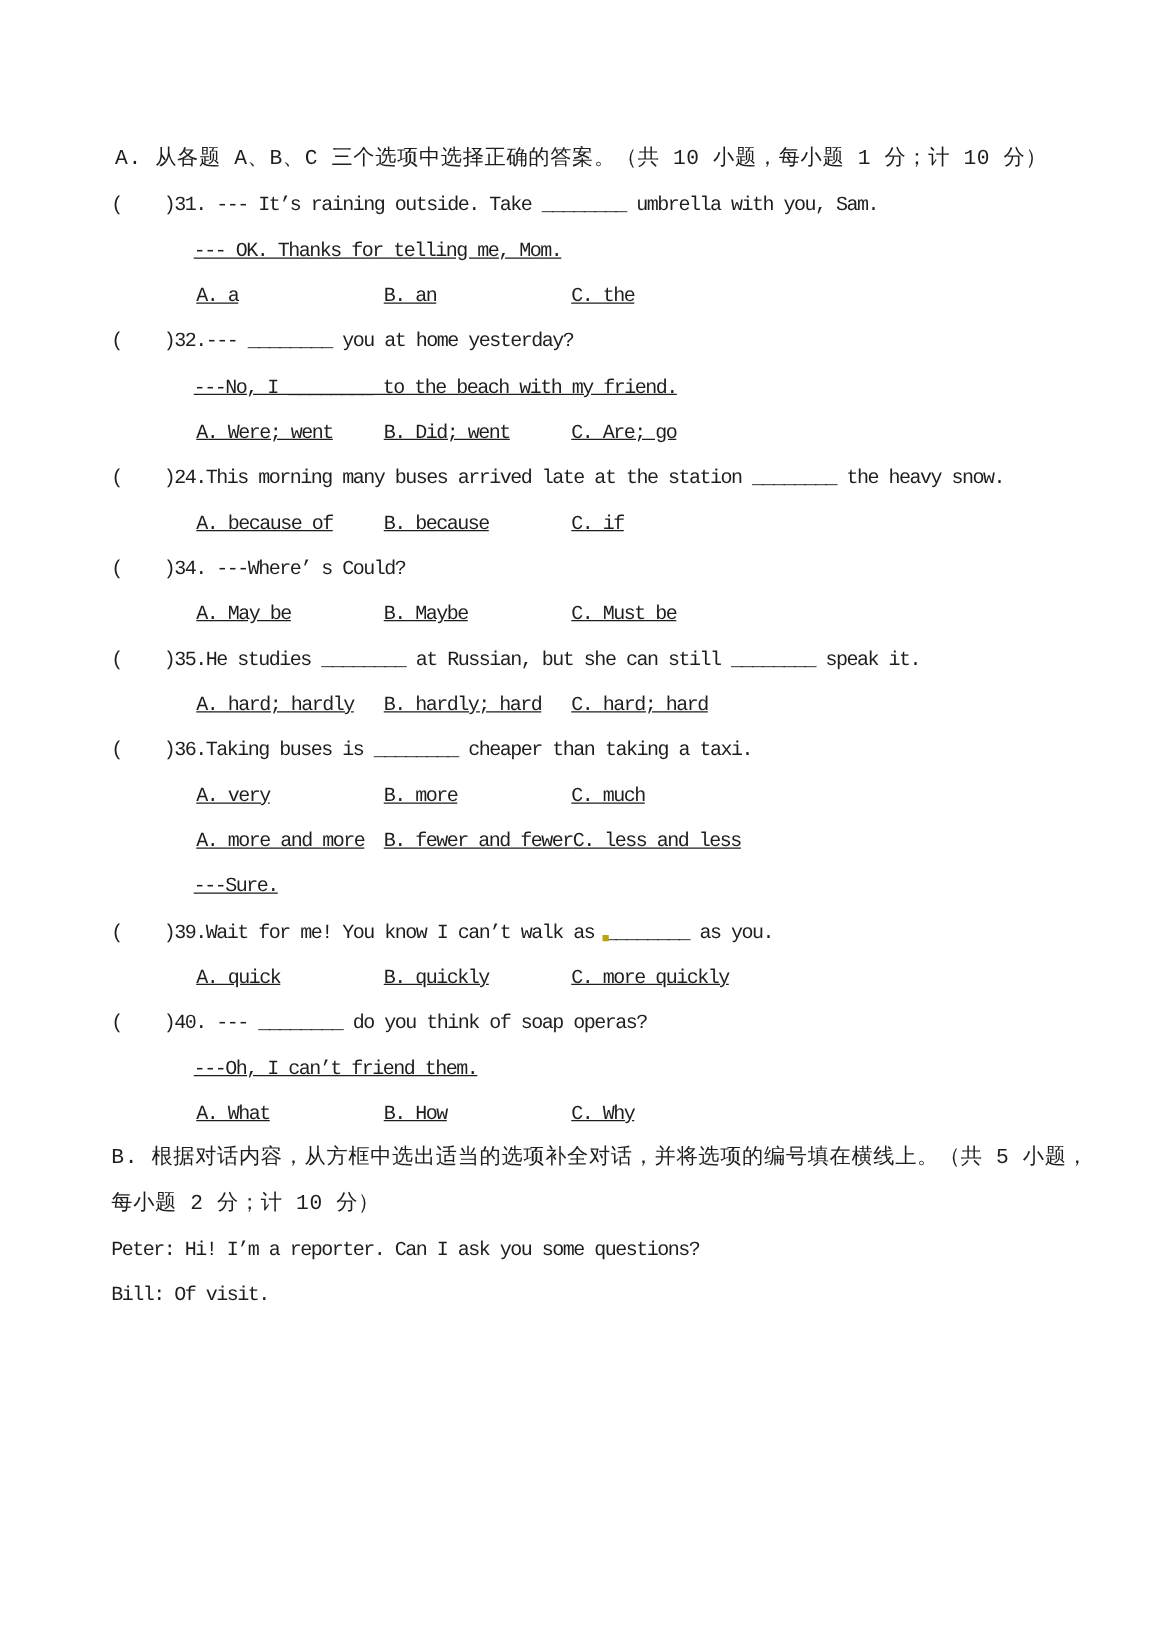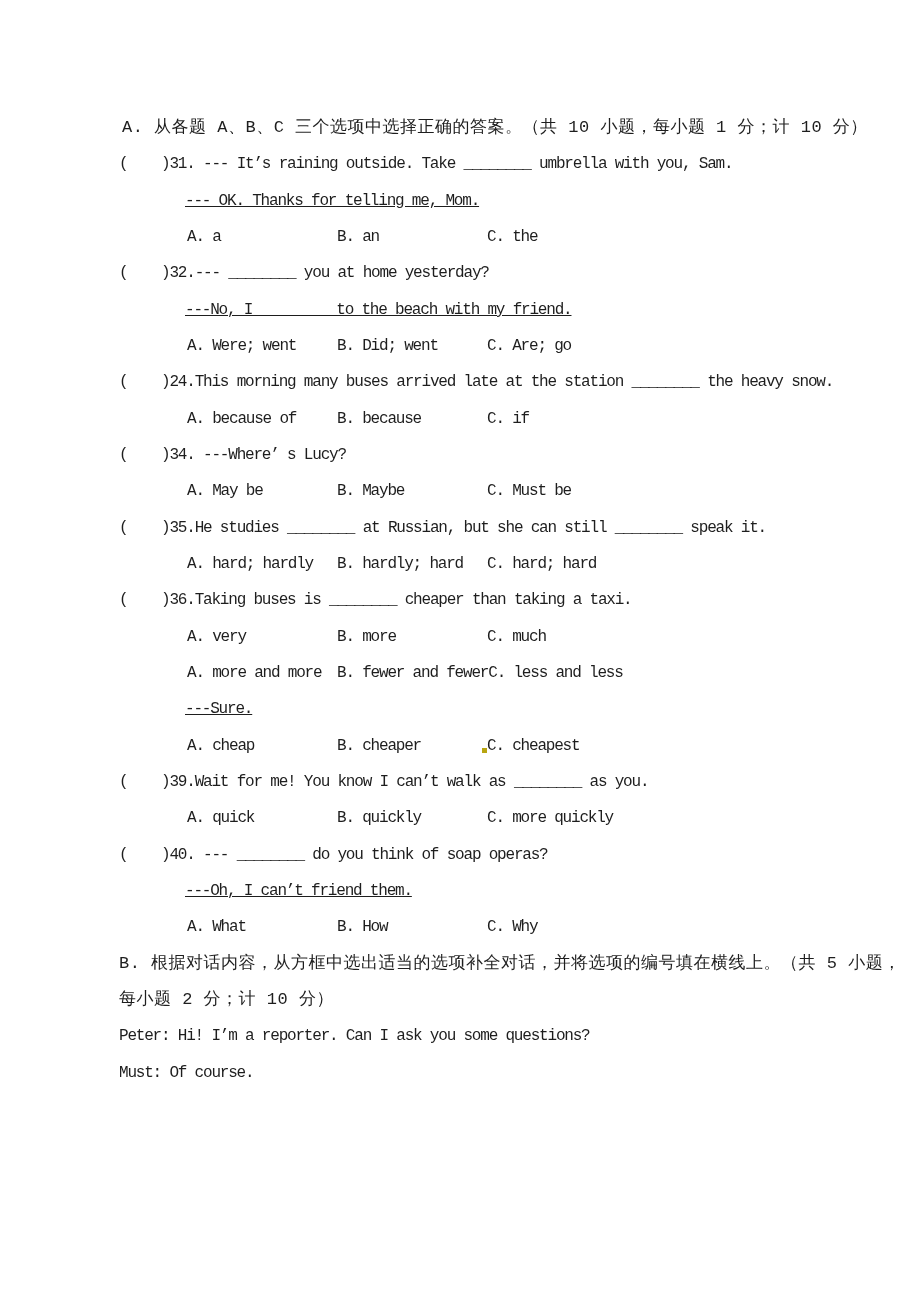--- a/index.html
+++ b/index.html
@@ -13,36 +13,36 @@
     font-family: "Liberation Mono", "DejaVu Sans Mono", monospace;
     font-size: 16px;
     color: #1e1e1e;
     letter-spacing: -1.2px;
   }
   .page {
     position: relative;
     width: 920px;
     height: 1302px;
     box-sizing: border-box;
-    padding: 110px 0 0 119px;
+    padding: 110px 0 0 89px;
     overflow: hidden;
   }
   .line {
     height: 36.33px;
     line-height: 36.33px;
     white-space: pre;
   }
   .cjk {
     font-size: 17px;
     letter-spacing: 0.5px;
     padding-left: 3px;
   }
   .indent { padding-left: 66px; text-decoration: underline; }
   .opts   { padding-left: 68px; }
-  .opt    { display: inline-block; min-width: 150px; }
+  .opt    { display: inline-block; min-width: 150px; text-decoration: underline; }
   .stray-dot {
     position: absolute;
     left: 482px;
     top: 748px;
     width: 5px;
     height: 5px;
   }
 </style>
 </head>
 <body>
@@ -55,40 +55,39 @@
   <div class="line indent">--- OK. Thanks for telling me, Mom.</div>
   <div class="line opts"><span class="opt">A. a</span><span class="opt">B. an</span><span class="opt">C. the</span></div>
 
   <div class="line"><span>(    )</span><span>32.</span><span>--- ________ you at home yesterday?</span></div>
   <div class="line indent">---No, I ________ to the beach with my friend.</div>
   <div class="line opts"><span class="opt">A. Were; went</span><span class="opt">B. Did; went</span><span class="opt">C. Are; go</span></div>
 
   <div class="line"><span>(    )</span><span>24.</span><span>This morning many buses arrived late at the station ________ the heavy snow.</span></div>
   <div class="line opts"><span class="opt">A. because of</span><span class="opt">B. because</span><span class="opt">C. if</span></div>
 
-  <div class="line"><span>(    )</span><span>34. </span><span>---Where’ s Lucy?</span></div>
+  <div class="line"><span>(    )</span><span>34. </span><span>---Where’ s Could?</span></div>
   <div class="line opts"><span class="opt">A. May be</span><span class="opt">B. Maybe</span><span class="opt">C. Must be</span></div>
 
   <div class="line"><span>(    )</span><span>35.</span><span>He studies ________ at Russian, but she can still ________ speak it.</span></div>
   <div class="line opts"><span class="opt">A. hard; hardly</span><span class="opt">B. hardly; hard</span><span class="opt">C. hard; hard</span></div>
 
   <div class="line"><span>(    )</span><span>36.</span><span>Taking buses is ________ cheaper than taking a taxi.</span></div>
   <div class="line opts"><span class="opt">A. very</span><span class="opt">B. more</span><span class="opt">C. much</span></div>
 
   <div class="line opts"><span class="opt">A. more and more</span><span class="opt">B. fewer and fewer</span><span class="opt">C. less and less</span></div>
 
   <div class="line indent">---Sure.</div>
-  <div class="line opts"><span class="opt">A. cheap</span><span class="opt">B. cheaper</span><span class="opt">C. cheapest</span></div>
 
   <div class="line"><span>(    )</span><span>39.</span><span>Wait for me! You know I can’t walk as ________ as you.</span></div>
   <div class="line opts"><span class="opt">A. quick</span><span class="opt">B. quickly</span><span class="opt">C. more quickly</span></div>
 
   <div class="line"><span>(    )</span><span>40. </span><span>--- ________ do you think of soap operas?</span></div>
   <div class="line indent">---Oh, I can’t friend them.</div>
   <div class="line opts"><span class="opt">A. What</span><span class="opt">B. How</span><span class="opt">C. Why</span></div>
 
   <div class="line cjk" style="padding-left:0;">B. 根据对话内容，从方框中选出适当的选项补全对话，并将选项的编号填在横线上。（共 5 小题，</div>
   <div class="line cjk" style="padding-left:0;">每小题 2 分；计 10 分）</div>
   <div class="line">Peter: Hi! I’m a reporter. Can I ask you some questions?</div>
-  <div class="line">Must: Of course.</div>
+  <div class="line">Bill: Of visit.</div>
 
   <div class="stray-dot" style="background: rgb(184, 165, 17);"></div>
 </div>
 
 </body></html>

